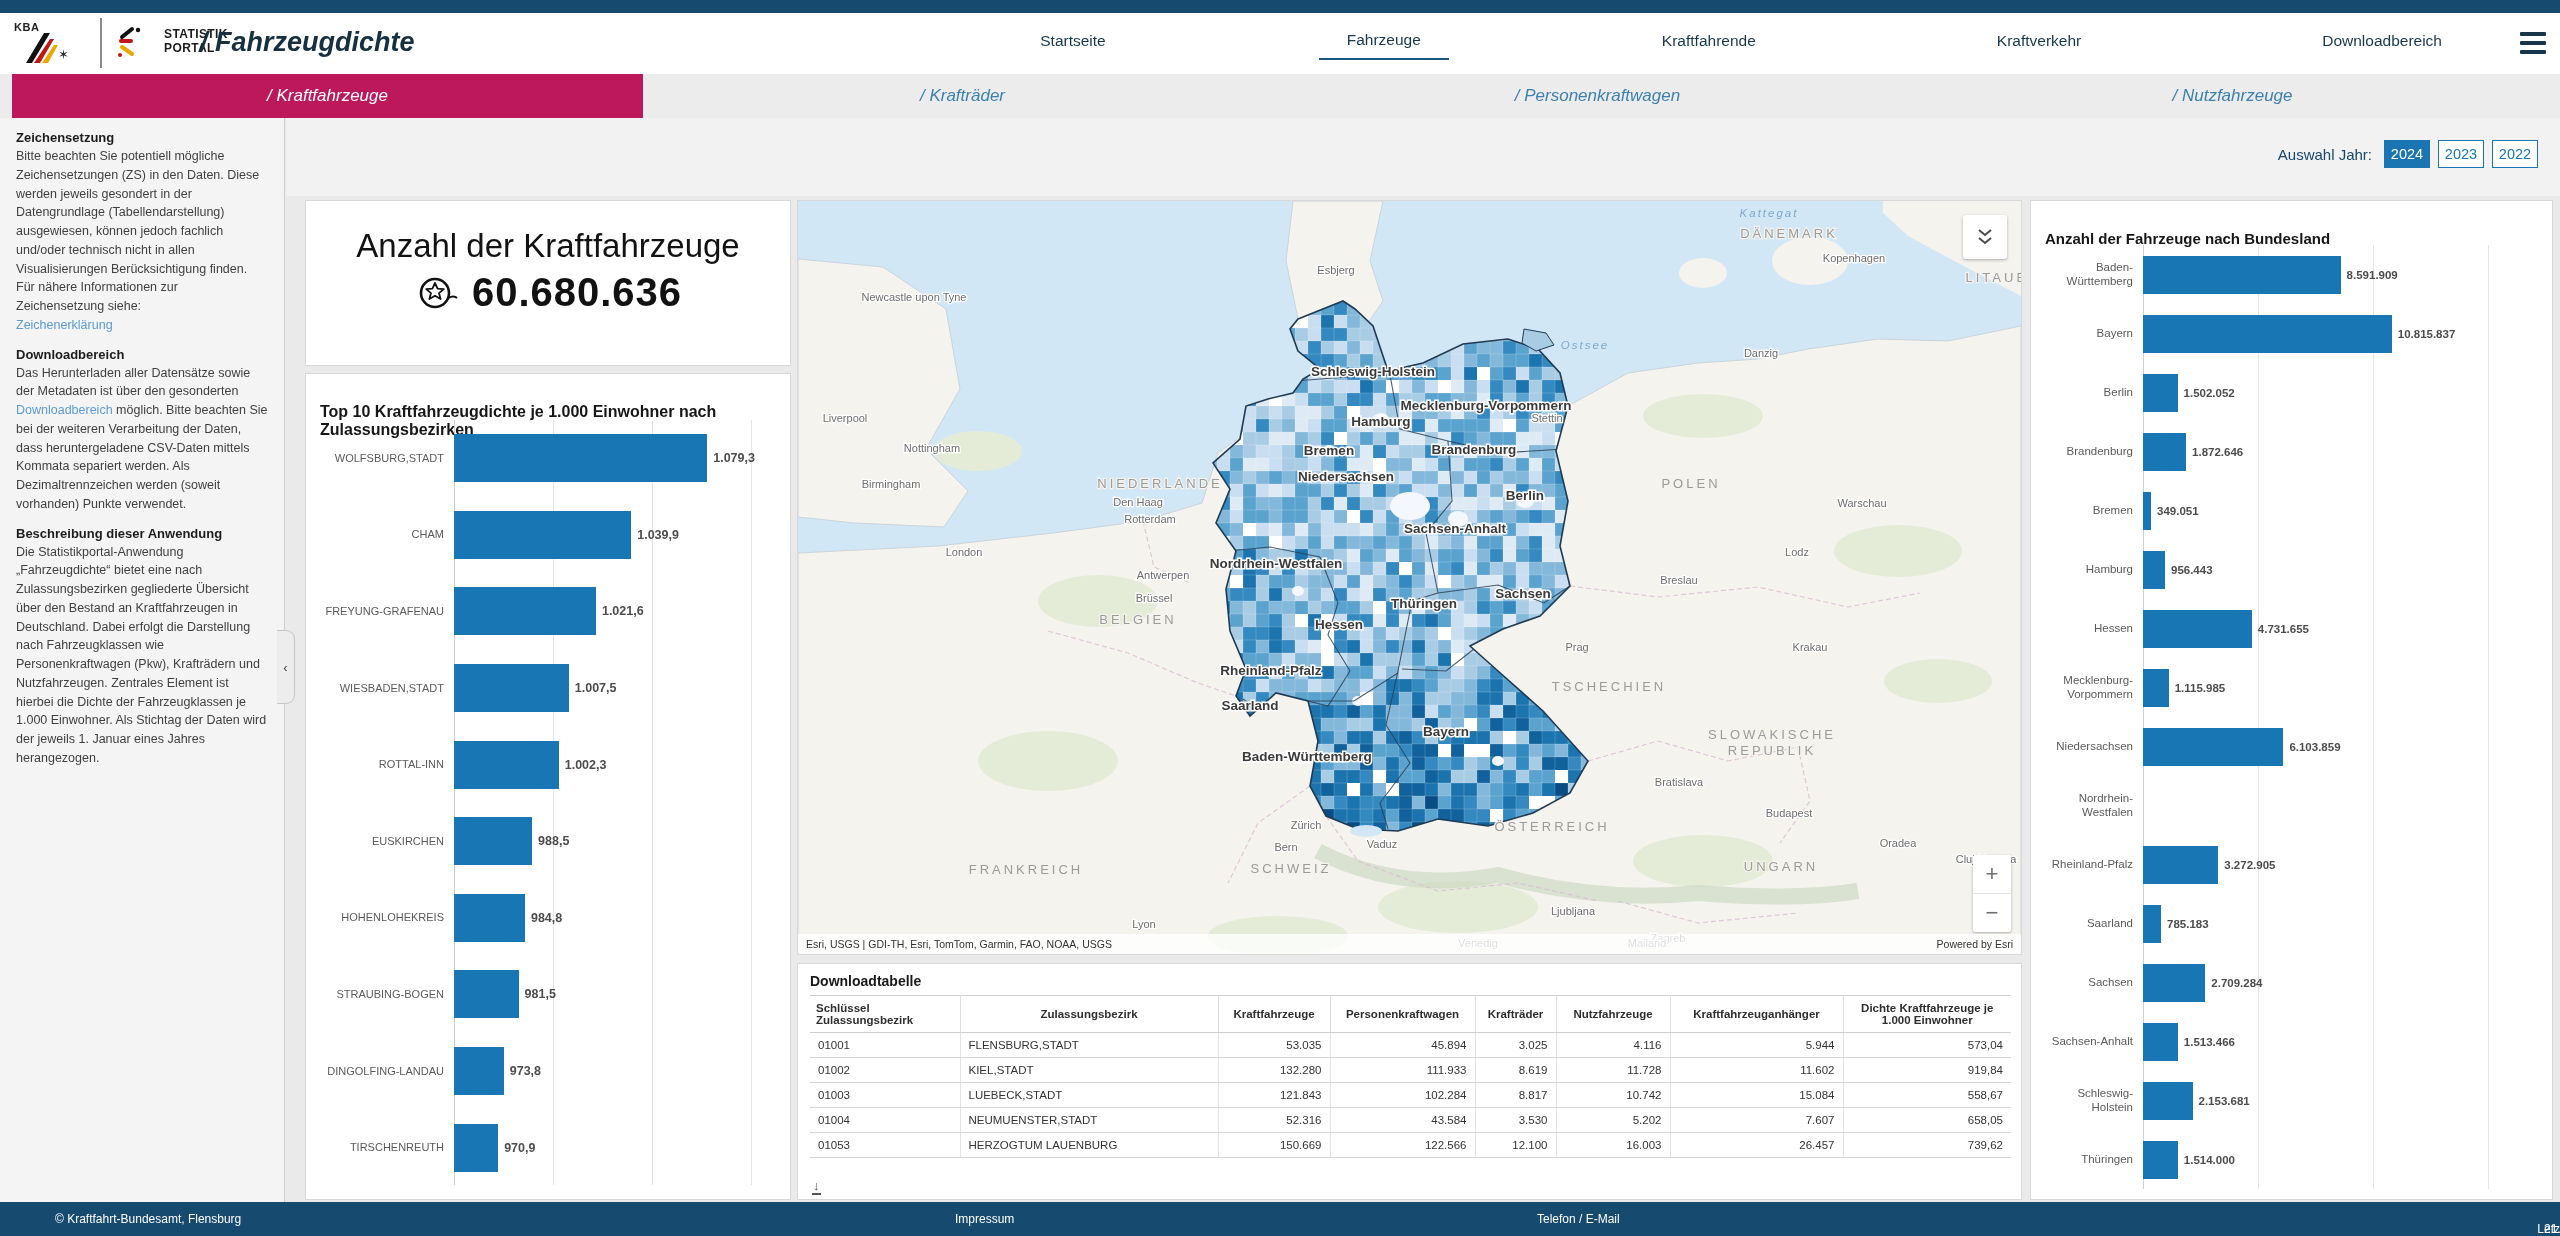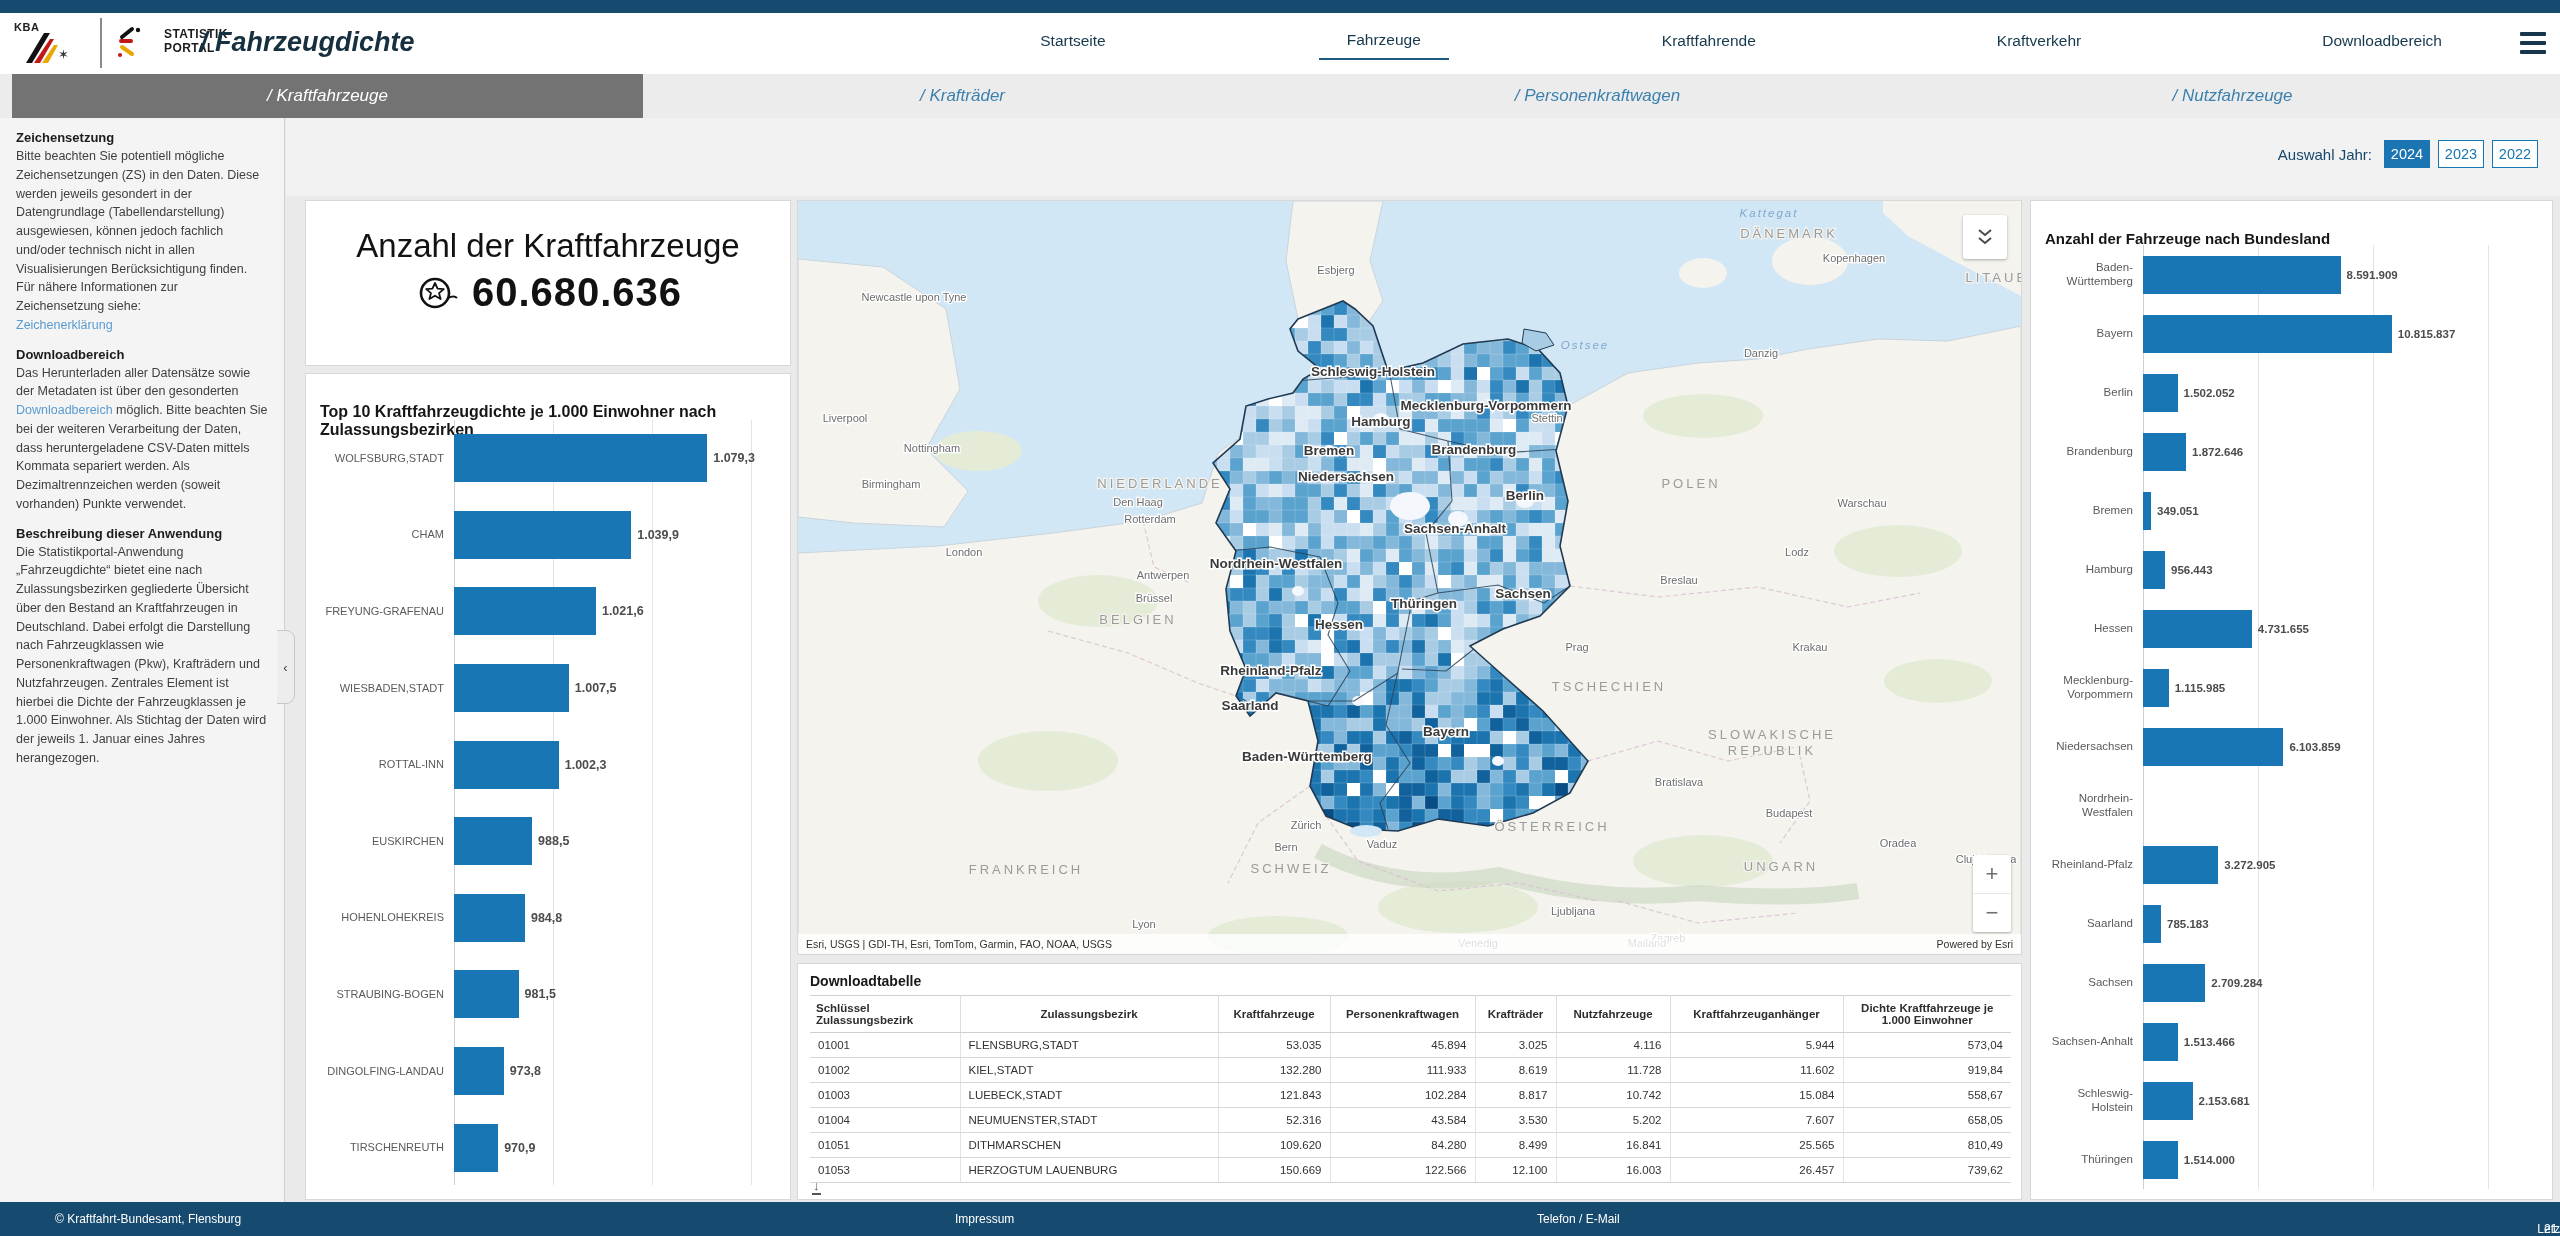--- a/index.html
+++ b/index.html
@@ -20,21 +20,21 @@
   .sp-text{font-size:12px;font-weight:700;line-height:1.15;color:#1b1b1b;letter-spacing:.4px;}
   .app-title{position:absolute;left:200px;top:14px;font-size:27px;font-weight:600;font-style:italic;color:#16303f;}
   .main-nav{position:absolute;right:90px;top:0;height:61px;display:flex;gap:185px;align-items:center;}
   .nav-item{font-size:15.5px;color:#16384d;padding:4px 28px 9px;cursor:pointer;white-space:nowrap;}
   .nav-item.active{border-bottom:2px solid #1b5a80;font-weight:400;}
   .hamburger{position:absolute;right:14px;top:19px;width:26px;height:22px;display:flex;flex-direction:column;justify-content:space-between;cursor:pointer;}
   .hamburger span{display:block;height:4px;background:#17364c;border-radius:1px;}
   
   .subnav{position:absolute;left:0;top:74px;width:2560px;height:44px;background:#ececec;display:flex;gap:4px;padding:0 12px;box-sizing:border-box;}
   .subtab{flex:1;display:flex;align-items:center;justify-content:center;font-size:17px;font-style:italic;color:#3c80ad;cursor:pointer;}
-  .subtab.active{background:#737373;color:#fff;text-align:center;}
+  .subtab.active{background:#be185d;color:#fff;text-align:center;}
   
   .sidebar{position:absolute;left:0;top:118px;width:285px;height:1084px;background:#f4f4f4;border-right:1px solid #cfcfcf;box-sizing:border-box;padding:12px 16px;}
   .sb-h{font-size:13px;font-weight:700;color:#1c1c1c;margin:12px 0 2px;}
   .sb-h:first-child{margin-top:0;}
   .sb-p{font-size:12.5px;line-height:1.5;color:#3f3f3f;}
   .sb-link{color:#5b9bd1;cursor:pointer;}
   .collapse-handle{position:absolute;left:277px;top:630px;width:17px;height:72px;background:#ededed;border:1px solid #c6c6c6;border-left:none;border-radius:0 9px 9px 0;display:flex;align-items:center;justify-content:center;font-size:13px;color:#444;cursor:pointer;z-index:5;}
   
   .topband{position:absolute;left:286px;top:118px;width:2274px;height:78px;background:#f2f2f2;}
   .year-select{position:absolute;right:22px;top:140px;display:flex;align-items:center;gap:10px;z-index:3;}
@@ -1910,30 +1910,20 @@
           <td>01004</td>
           <td>NEUMUENSTER,STADT</td>
           <td class="num">52.316</td>
           <td class="num">43.584</td>
           <td class="num">3.530</td>
           <td class="num">5.202</td>
           <td class="num">7.607</td>
           <td class="num">658,05</td>
         </tr>
         <tr>
-          <td>01051</td>
-          <td>DITHMARSCHEN</td>
-          <td class="num">109.620</td>
-          <td class="num">84.280</td>
-          <td class="num">8.499</td>
-          <td class="num">16.841</td>
-          <td class="num">25.565</td>
-          <td class="num">810,49</td>
-        </tr>
-        <tr>
           <td>01053</td>
           <td>HERZOGTUM LAUENBURG</td>
           <td class="num">150.669</td>
           <td class="num">122.566</td>
           <td class="num">12.100</td>
           <td class="num">16.003</td>
           <td class="num">26.457</td>
           <td class="num">739,62</td>
         </tr>
       </tbody>

